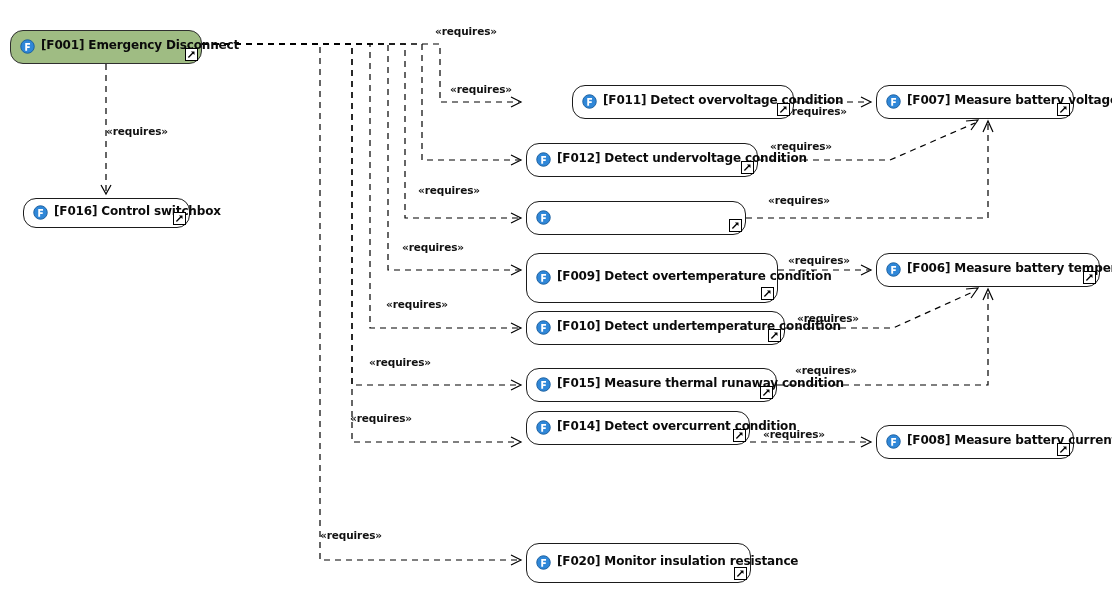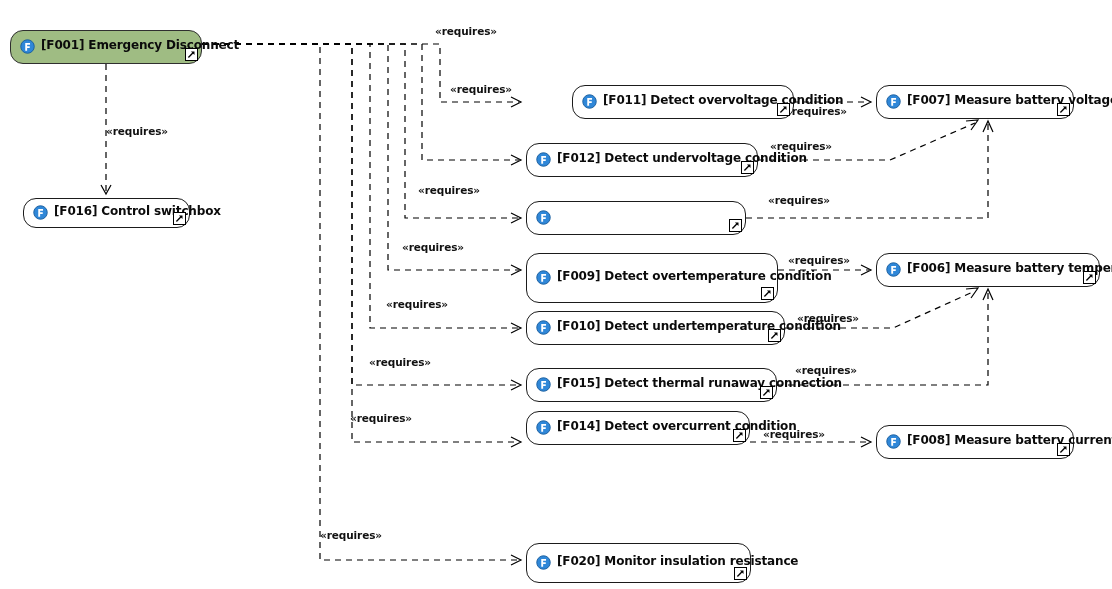--- a/index.html
+++ b/index.html
@@ -276,21 +276,21 @@
             <path d="M5.4 2.6 L9.3 2.6 L9.3 6.5 Z" fill="#000"></path>
           </svg>
         </span>
       </div>
       <div class="node" style="left: 526px; top: 368px; width: 251px; height: 34px;">
         <span class="node-icon"><svg viewBox="0 0 16 16" xmlns="http://www.w3.org/2000/svg">
             <circle cx="8" cy="8" r="7.2" fill="#2f87d8"></circle>
             <circle cx="8" cy="8" r="7.2" fill="none" stroke="#1a5e9e" stroke-width="1"></circle>
             <path d="M5.6 4.2 h5.1 v1.9 h-3.1 v1.6 h2.8 v1.9 h-2.8 v2.9 h-2 z" fill="#ffffff"></path>
           </svg></span>
-        <span class="node-label">[F015] Detect thermal runaway connection</span>
+        <span class="node-label">[F015] Measure thermal runaway condition</span>
         <span class="node-badge">
           <svg viewBox="0 0 12 12" xmlns="http://www.w3.org/2000/svg">
             <path d="M2.6 9.2 L8.2 3.6" stroke="#000" stroke-width="1.5" fill="none"></path>
             <path d="M5.4 2.6 L9.3 2.6 L9.3 6.5 Z" fill="#000"></path>
           </svg>
         </span>
       </div>
       <div class="node" style="left: 526px; top: 411px; width: 224px; height: 34px;">
         <span class="node-icon"><svg viewBox="0 0 16 16" xmlns="http://www.w3.org/2000/svg">
             <circle cx="8" cy="8" r="7.2" fill="#2f87d8"></circle>

